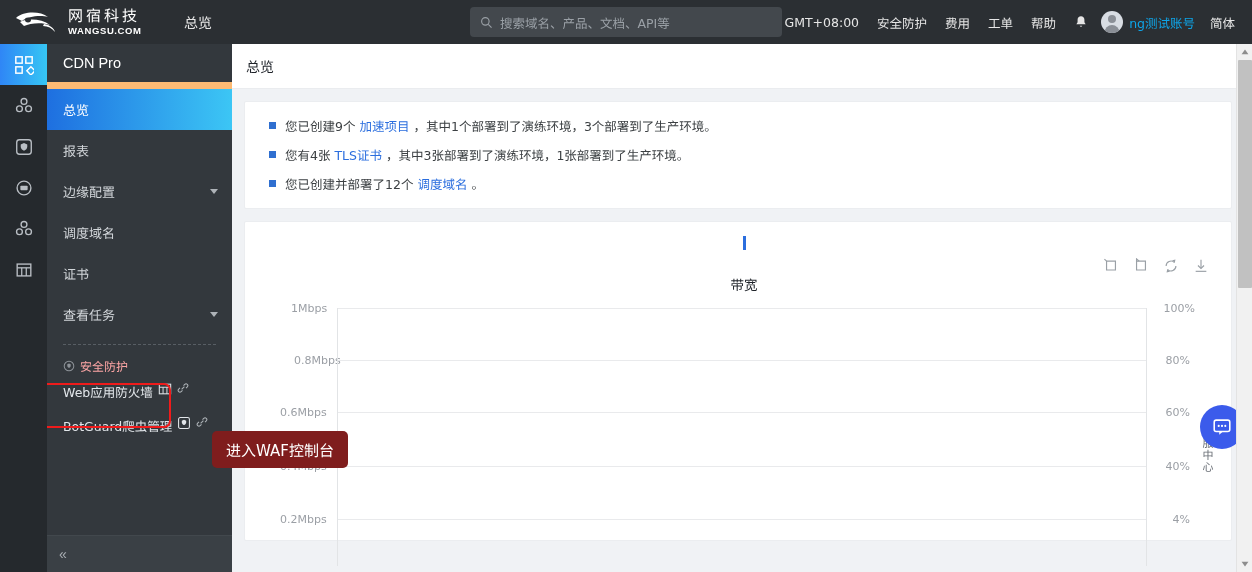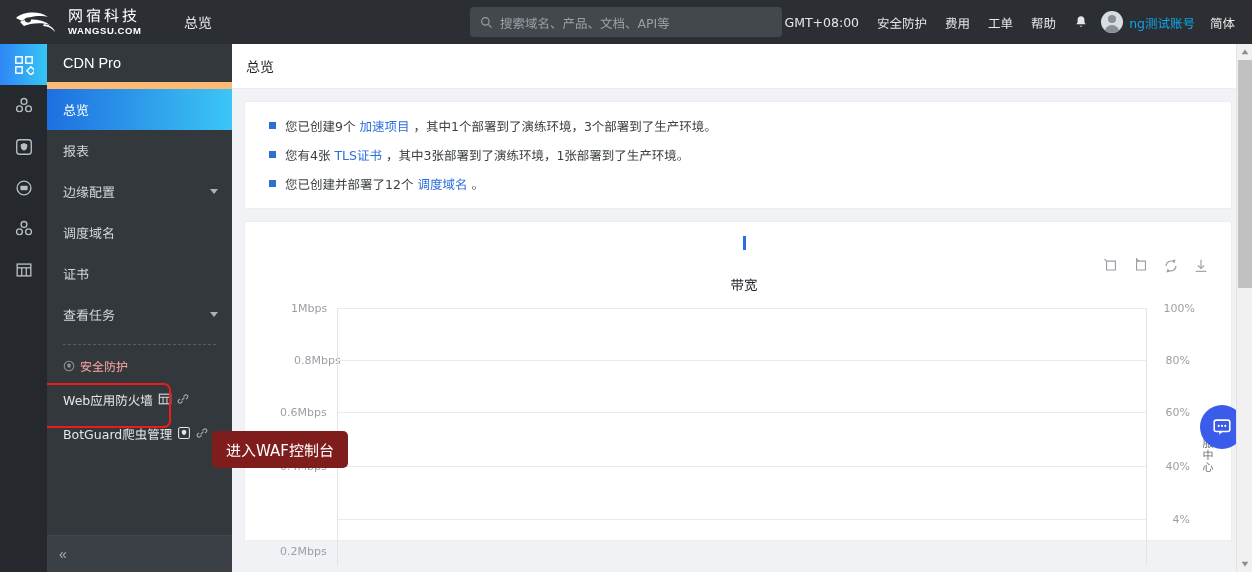--- a/index.html
+++ b/index.html
@@ -121,21 +121,21 @@
   .divider {
     margin: 9px 16px 6px 16px;
     border-top: 1px dashed #585e64;
   }
   .section-head {
     display: flex; align-items: center; gap: 5px;
     padding: 6px 16px 8px 16px; color: #fca5a5; font-size: 12px;
     font-family: "DejaVu Sans", "Liberation Sans", sans-serif;
   }
   .sec-item {
-    height: 34px; display: flex; align-items: center; gap: 5px;
+    height: 34px; display: flex; align-items: flex-start; gap: 5px;
     padding: 0 16px; color: #e2e6ea; font-size: 12.5px; cursor: pointer;
     font-family: "DejaVu Sans", "Liberation Sans", sans-serif;
   }
   .sec-item .lbl { white-space: nowrap; }
   .waf-highlight {
     position: absolute; left: 8px; top: 383px;
     width: 163px; height: 45px;
     border: 2px solid #ef1b1b; border-radius: 7px;
     pointer-events: none; z-index: 28;
   }
@@ -464,21 +464,21 @@
           </svg>
         </div>
       </div>
 
       <div class="plot">
 
         <div class="ylabel-left" style="left:46px; top:-6px;">1Mbps</div>
         <div class="ylabel-left" style="left:49px; top:46px;">0.8Mbps</div>
         <div class="ylabel-left" style="left:35px; top:98px;">0.6Mbps</div>
         <div class="ylabel-left" style="left:35px; top:152px;">0.4Mbps</div>
-        <div class="ylabel-left" style="left:35px; top:205px;margin-top:32px;">0.2Mbps</div>
+        <div class="ylabel-left" style="left:35px; top:205px;">0.2Mbps</div>
 
         <div class="ylabel-right" style="right:36px; top:-6px;">100%</div>
         <div class="ylabel-right" style="right:41px; top:46px;">80%</div>
         <div class="ylabel-right" style="right:41px; top:98px;">60%</div>
         <div class="ylabel-right" style="right:41px; top:152px;">40%</div>
         <div class="ylabel-right" style="right:41px; top:205px;">4%</div>
 
         <div class="gridline" style="top:0px;"></div>
         <div class="gridline" style="top:52px;"></div>
         <div class="gridline" style="top:104px;"></div>

